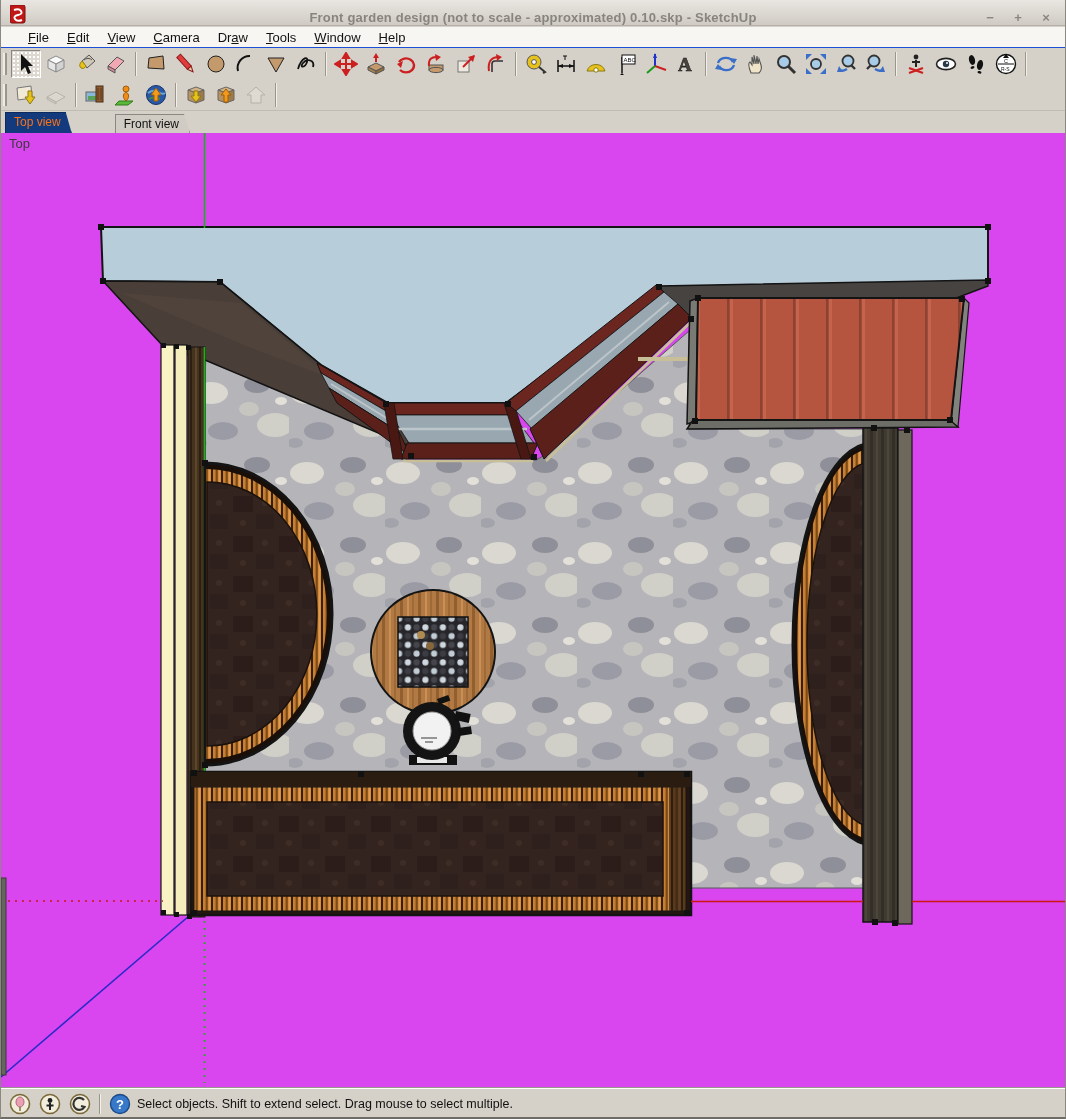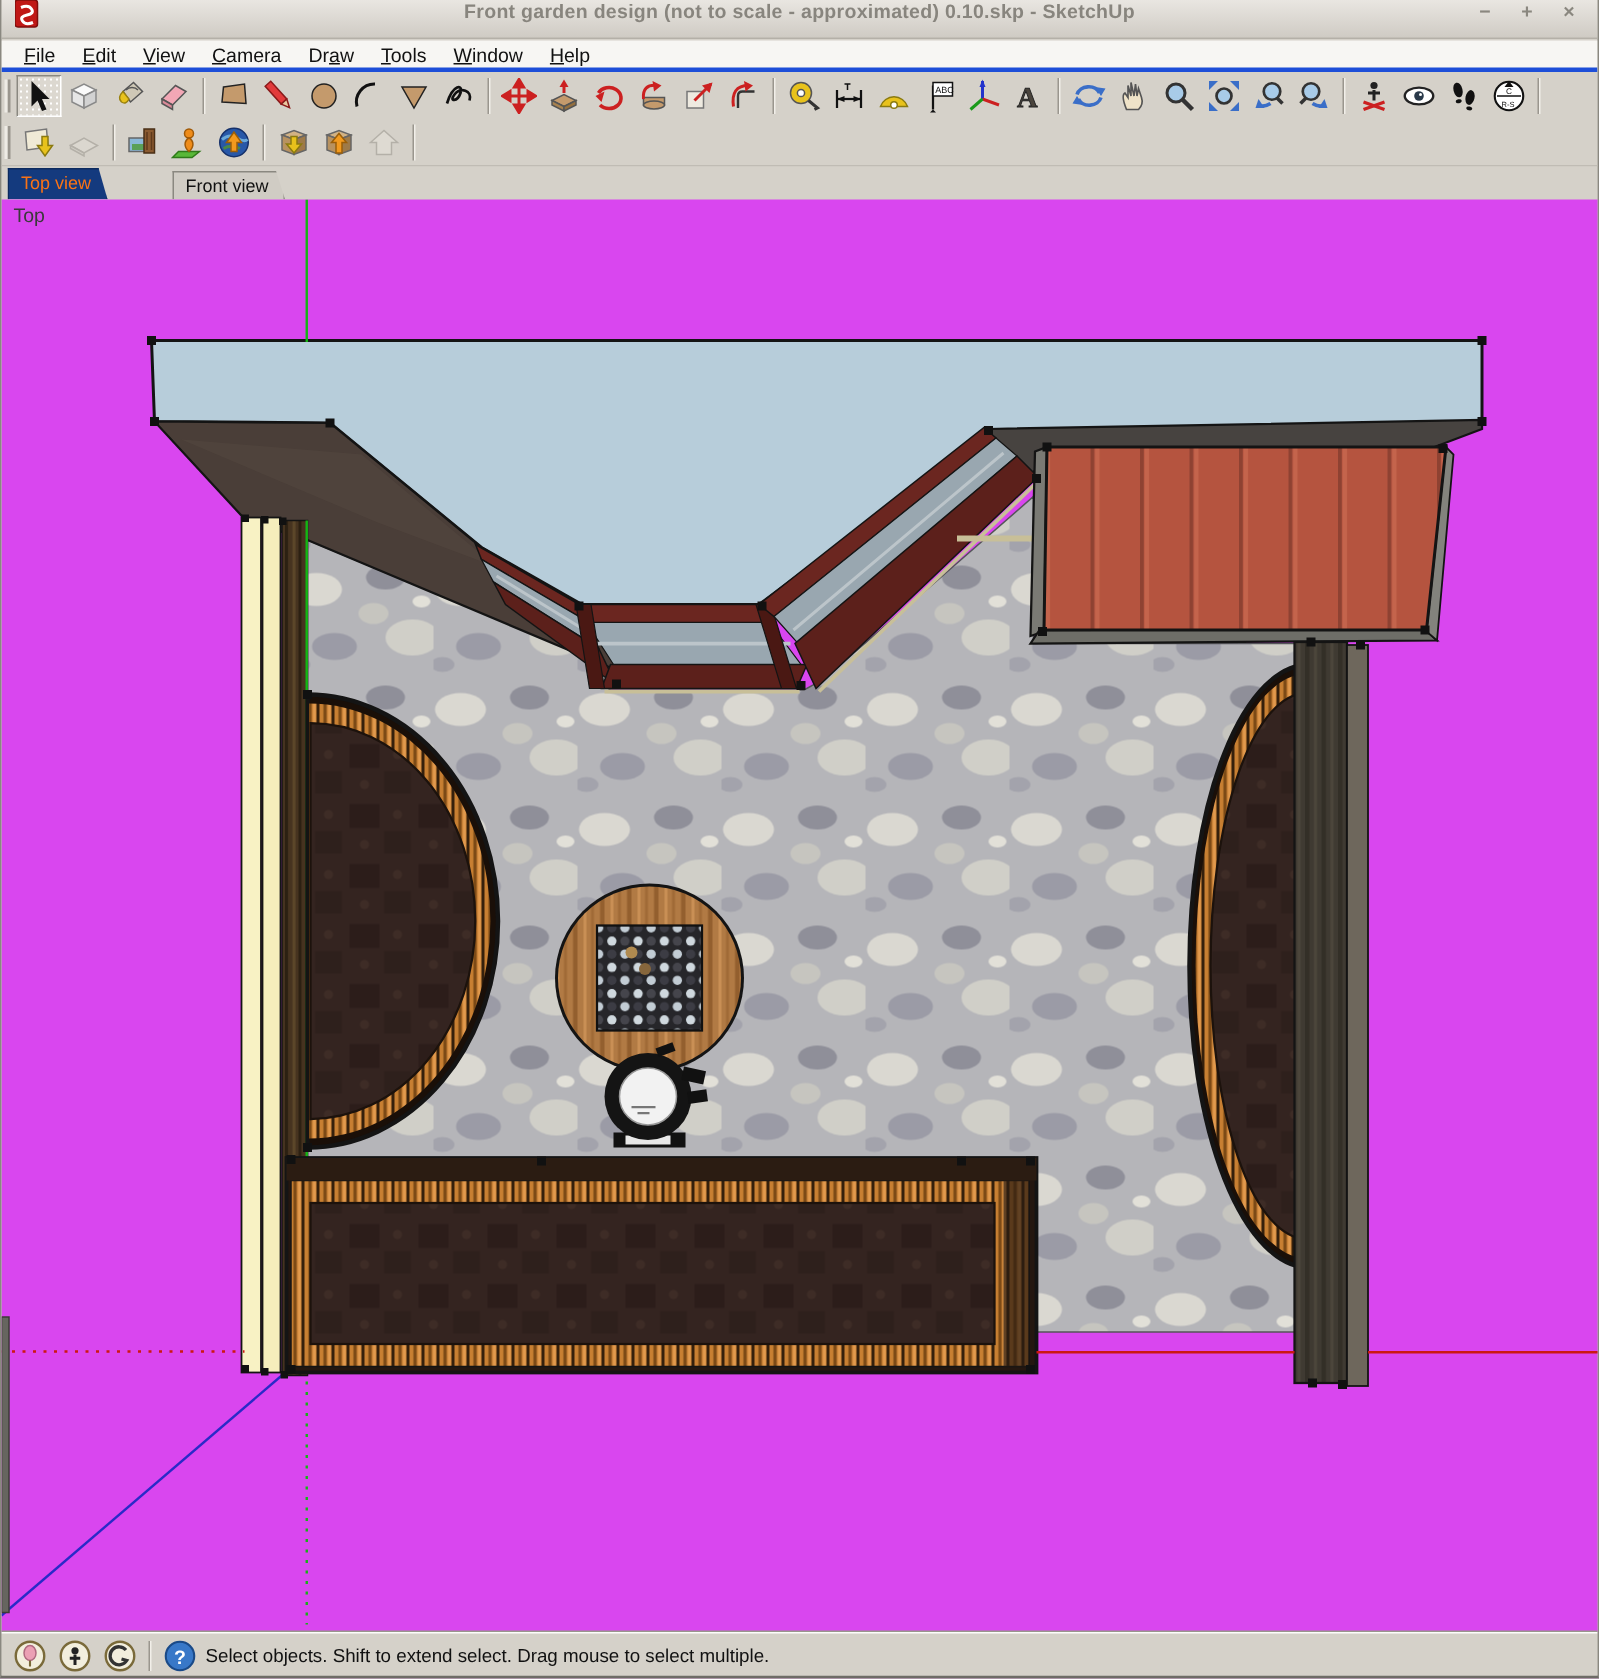--- a/index.html
+++ b/index.html
@@ -2,30 +2,30 @@
 <html><head>
 <meta charset="utf-8">
 <style>
   html,body{margin:0;padding:0;background:#b0aea8;}
   *{box-sizing:border-box;}
   #win{position:relative;width:1066px;height:1119px;background:#d5d1c9;
        font-family:"Liberation Sans",sans-serif;border-left:1px solid #8a8880;
        border-right:1px solid #8a8880;border-bottom:2px solid #6e6c66;overflow:hidden;}
   
   #titlebar{position:absolute;left:0;top:0;width:100%;height:26px;
-    background:linear-gradient(#e9e6e1,#cfcbc4);display:flex;align-items:flex-start;
+    background:linear-gradient(#e9e6e1,#cfcbc4);display:flex;align-items:flex-end;
     border-bottom:1px solid #b4b0a8;}
   #logo{width:17px;height:20px;margin-left:9px;}
   #title{position:absolute;left:0;right:0;text-align:center;font-size:13px;
     font-weight:bold;color:#88857e;letter-spacing:.2px;}
   #winbtns{margin-left:auto;display:flex;gap:14px;margin-right:12px;z-index:2;}
   .wbtn{color:#8a877f;font-size:13px;font-weight:bold;width:14px;text-align:center;cursor:default;}
   
   #menubar{position:absolute;left:0;top:27px;width:100%;height:21px;background:#f7f6f3;
-    display:flex;align-items:center;padding-left:6px;border-bottom:3px solid #1d4ed8;}
+    display:flex;align-items:center;padding-left:18px;border-bottom:1px solid #1d4ed8;}
   .menu-item{font-size:13px;color:#111;padding:2px 9px;}
   .menu-item u{text-decoration:underline;}
   
   .tbrow{position:absolute;left:0;width:100%;display:flex;align-items:center;background:#d5d1c9;}
   #toolbar1{top:48px;height:32px;}
   #toolbar2{top:80px;height:31px;border-bottom:1px solid #c0bcb4;}
   .grip{width:4px;height:22px;border-left:2px solid #eeebe5;border-right:2px solid #9a968e;margin:0 4px 0 2px;}
   .tbtn{width:30px;height:28px;display:flex;align-items:center;justify-content:center;
     border:1px solid transparent;background:transparent;padding:0;}
   .tbtn.pressed{border:1px solid #8a8880;border-bottom-color:#fff;border-right-color:#fff;

